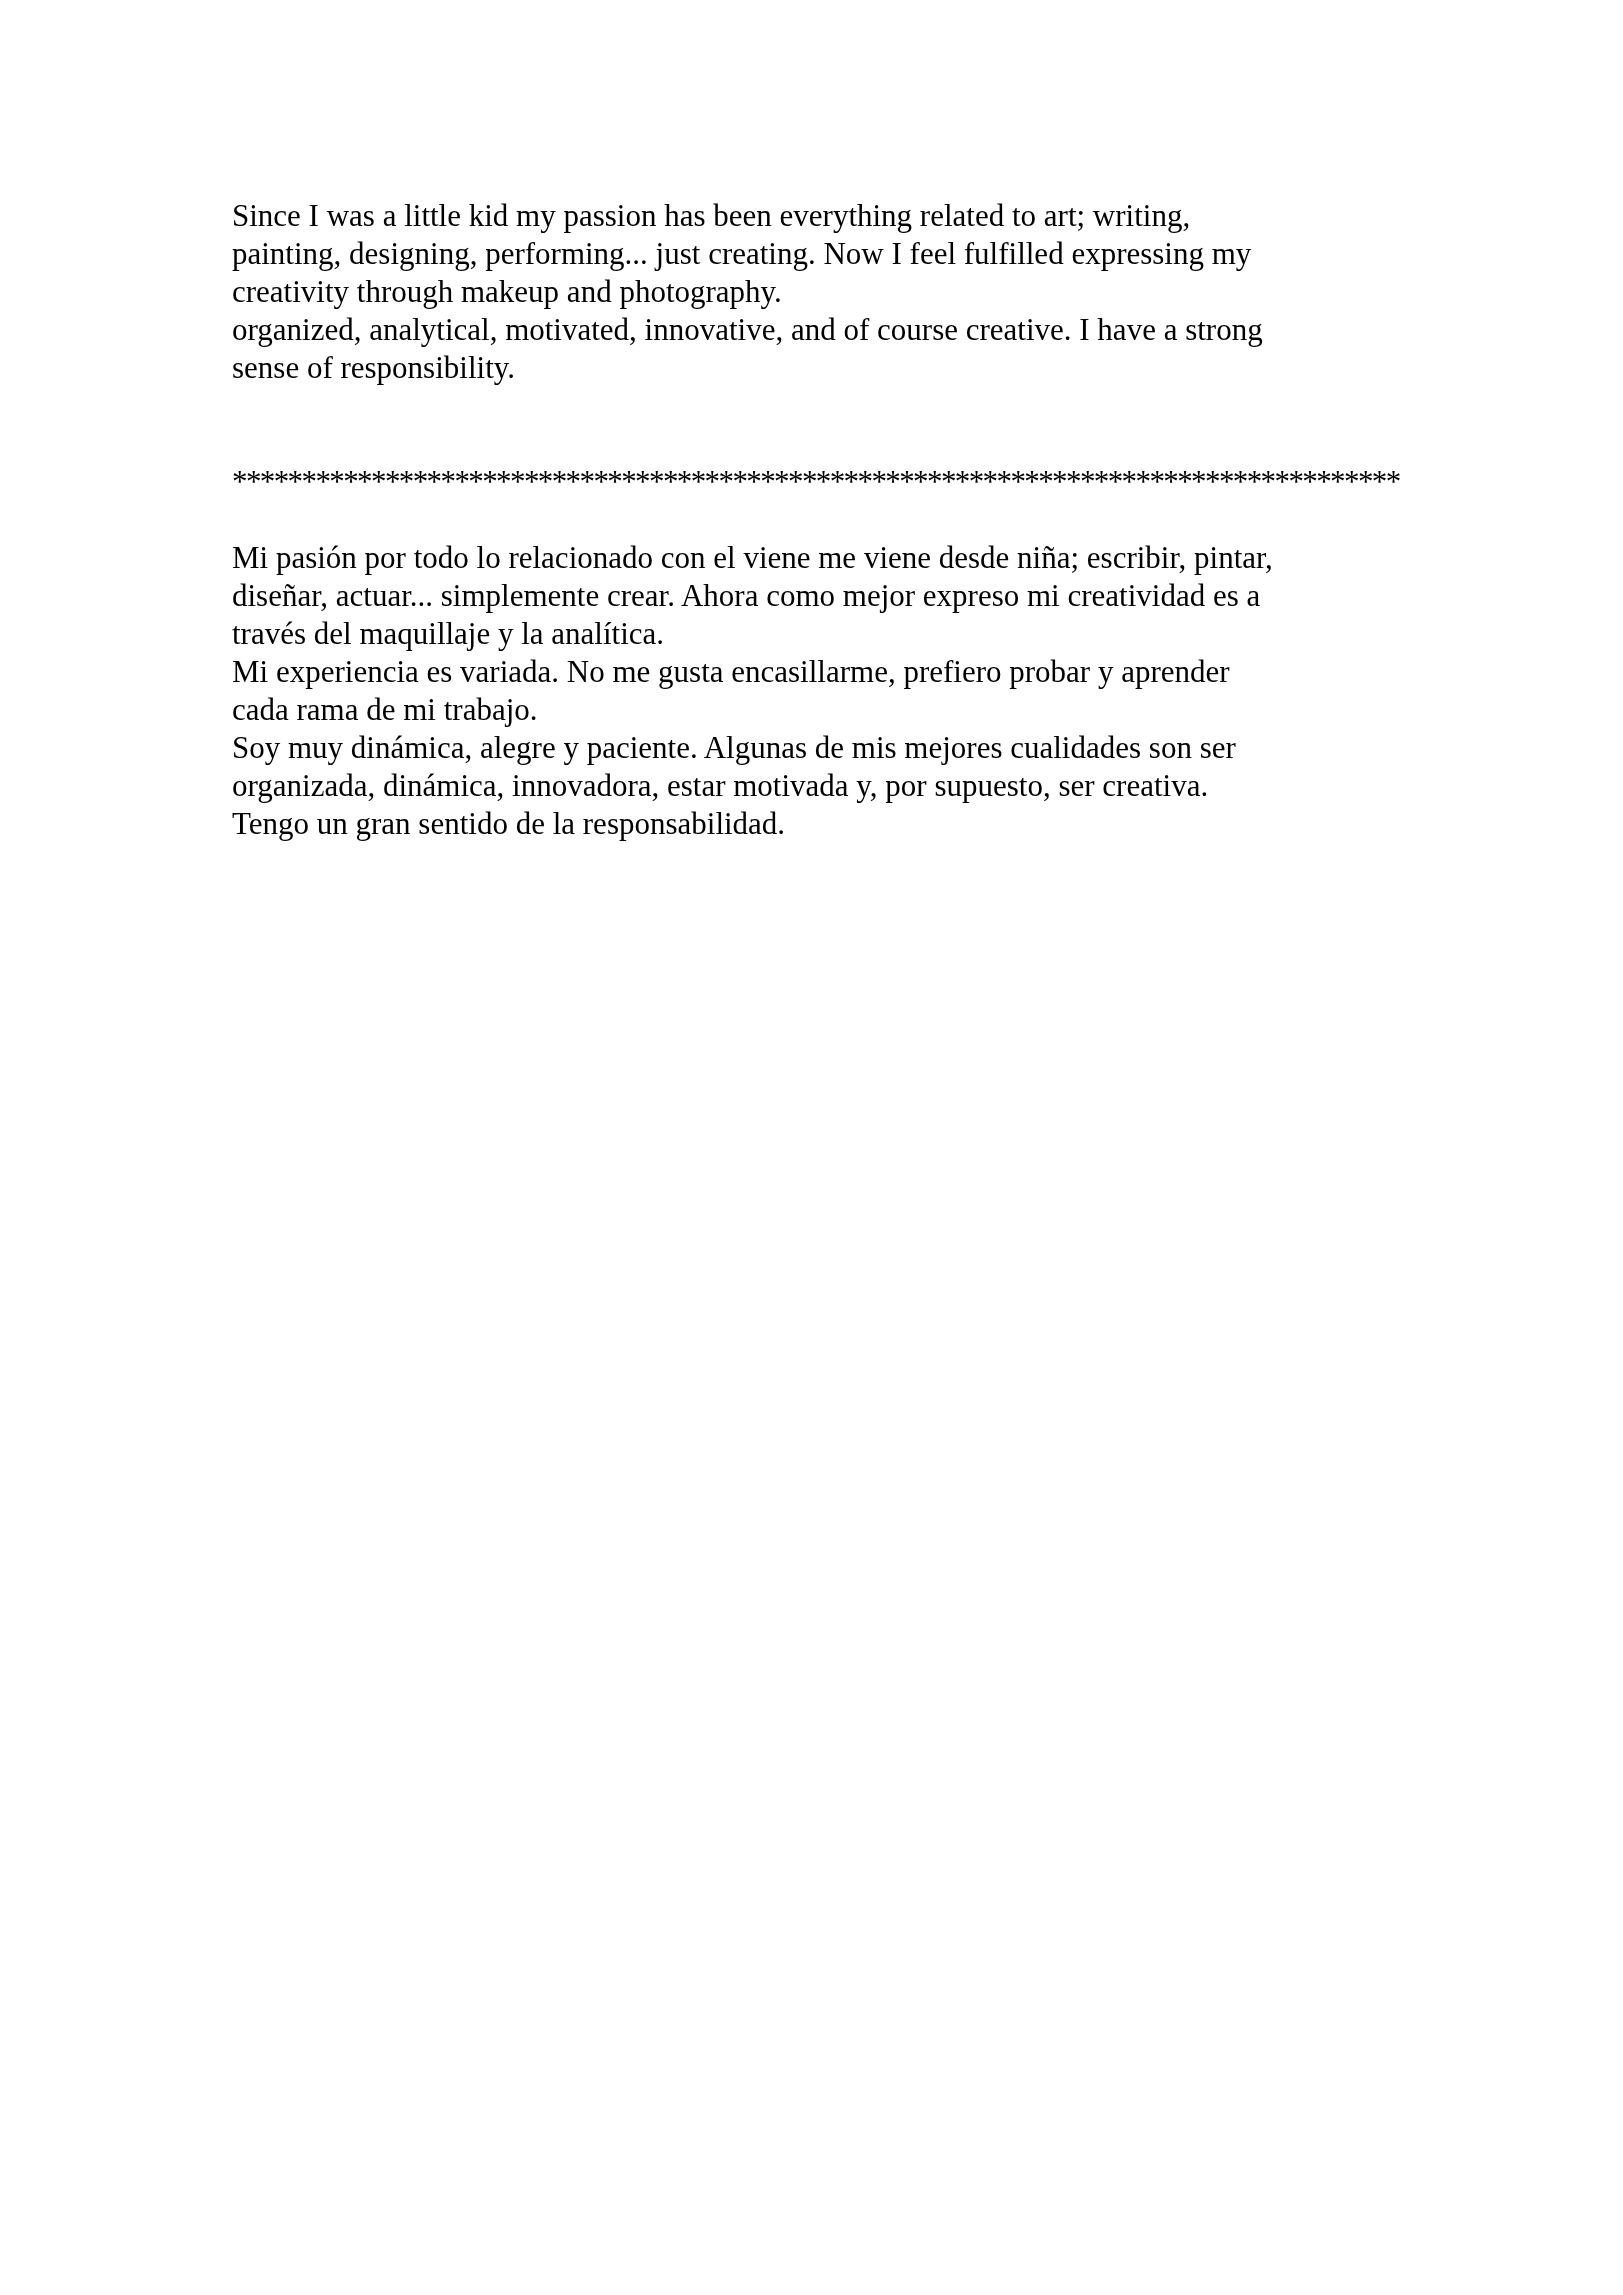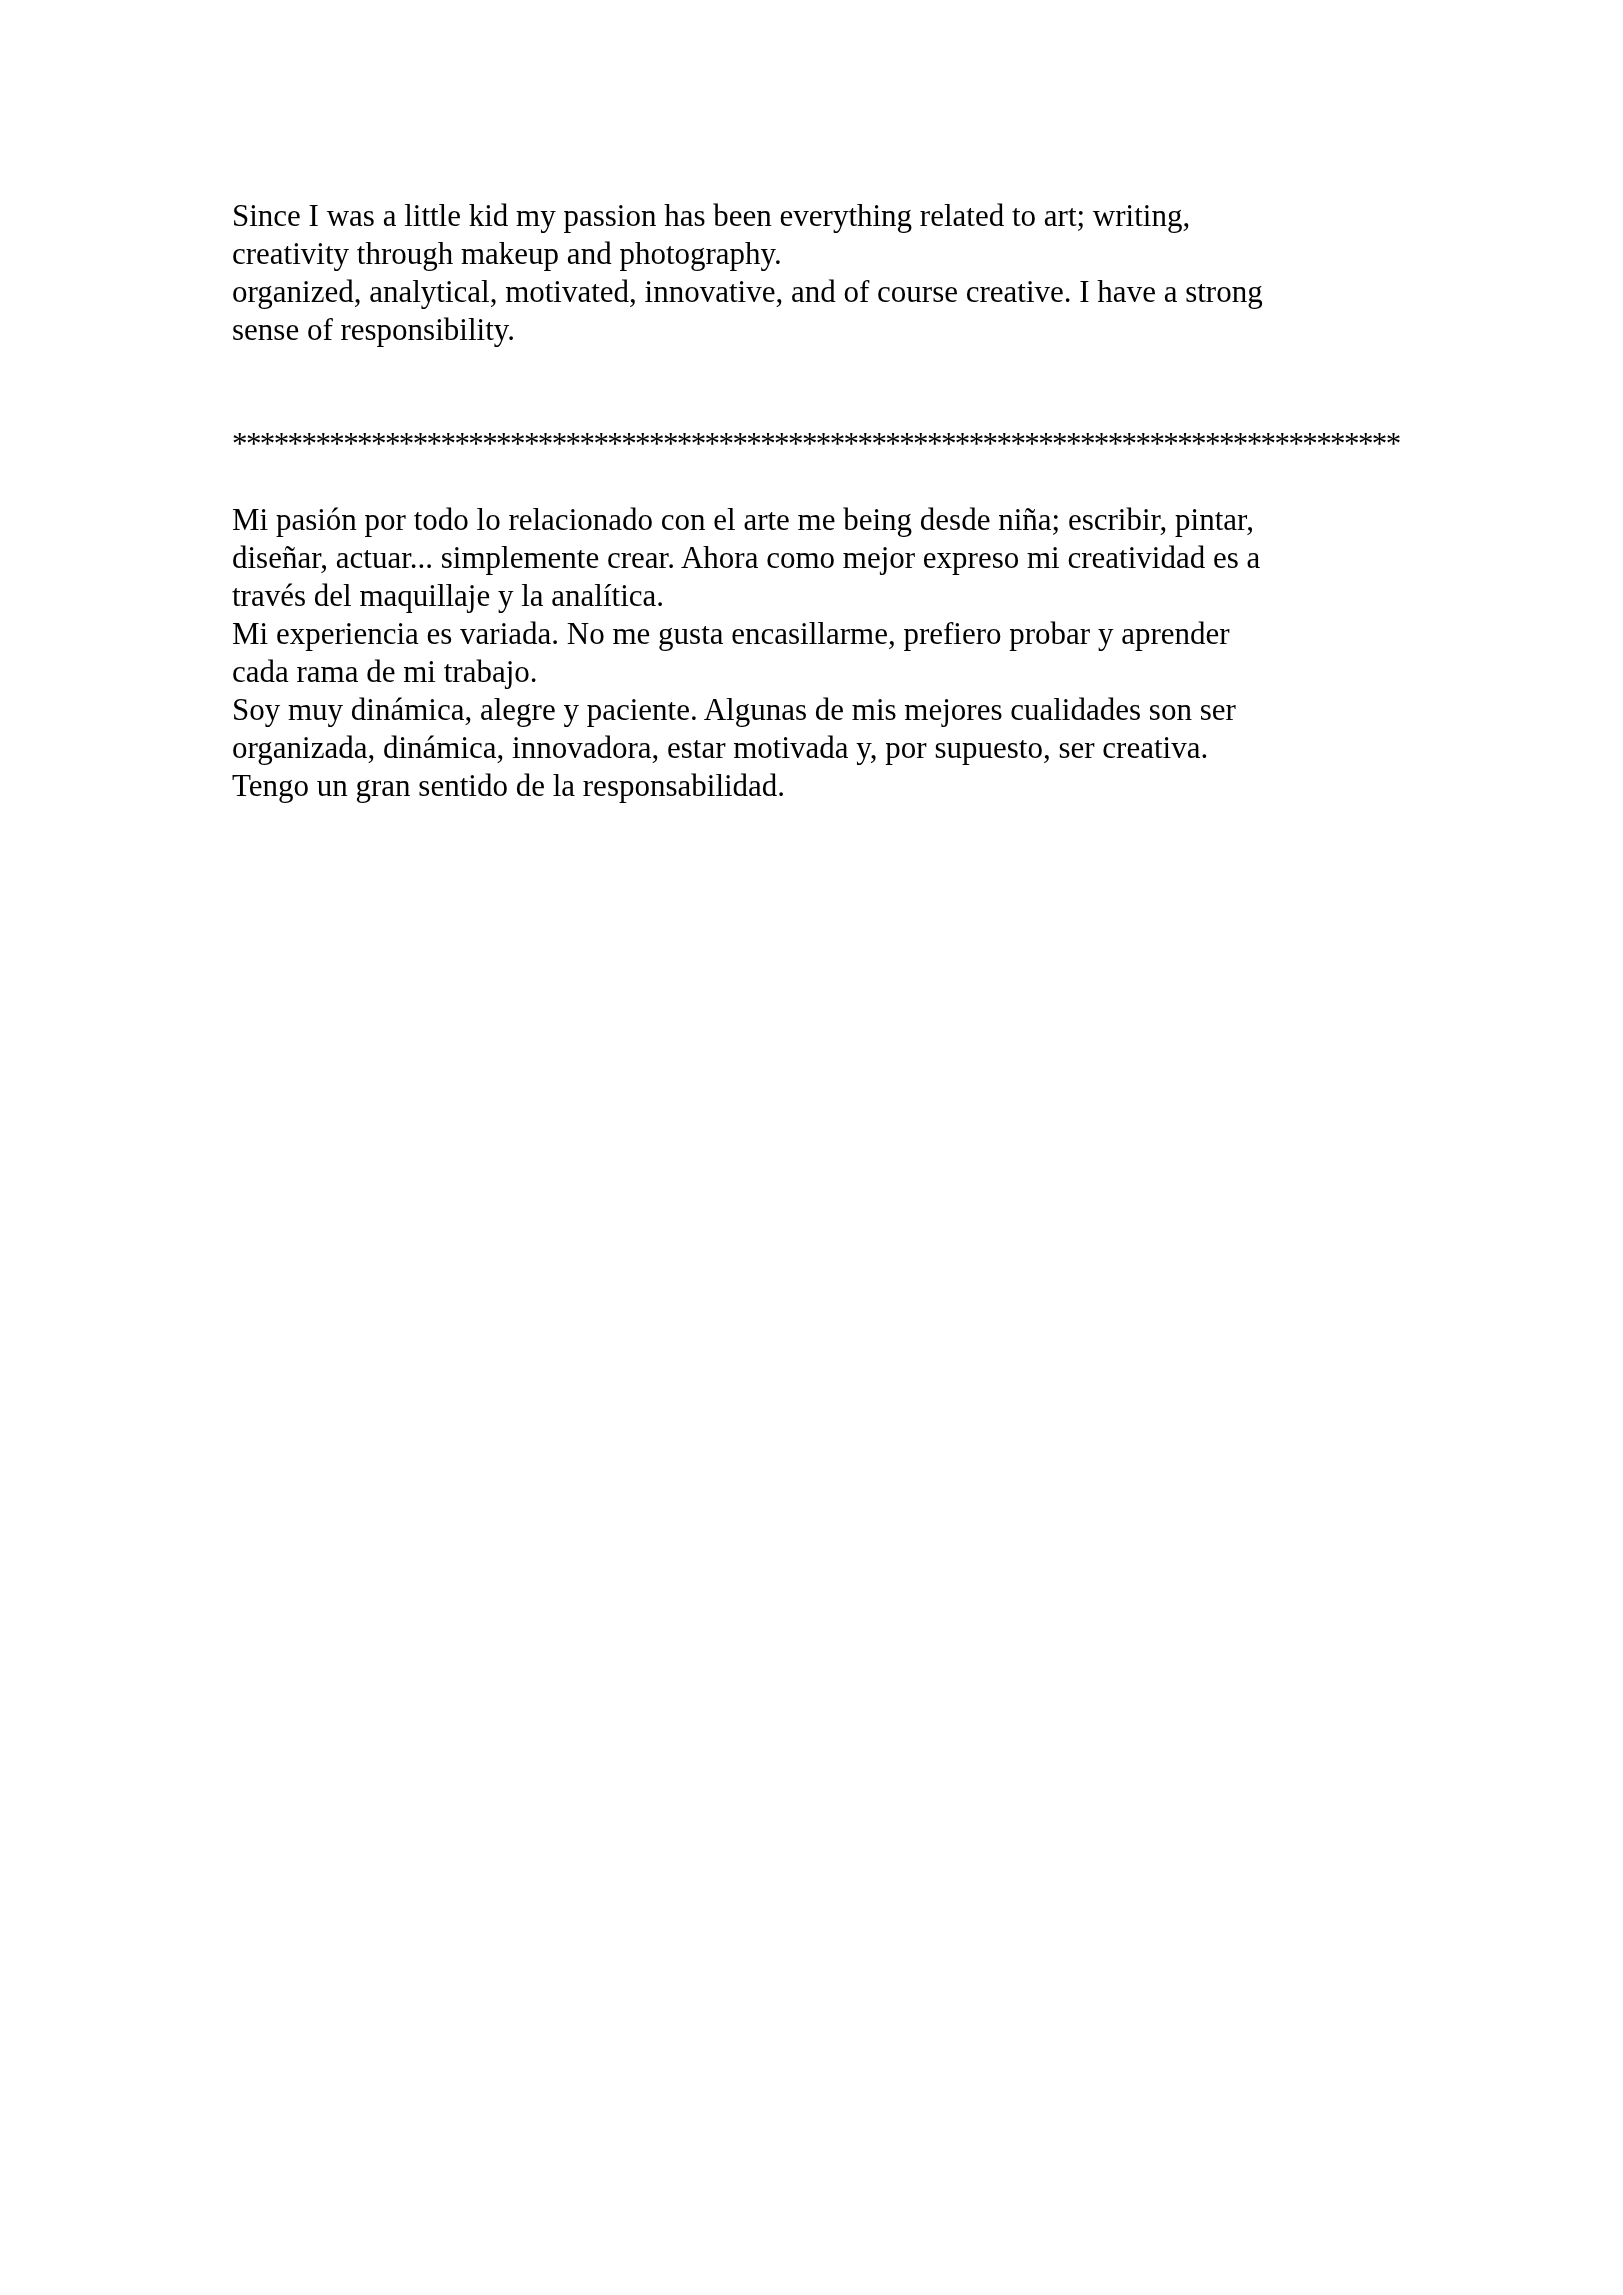--- a/index.html
+++ b/index.html
@@ -37,34 +37,35 @@
   }
 </style>
 </head>
 <body>
 
 <div class="page">
   <div class="content">
 
     <div>
       <div class="line">Since I was a little kid my passion has been everything related to art; writing,</div>
+      <div class="line">painting, designing, performing... just creating. Now I feel fulfilled expressing my</div>
       <div class="line">creativity through makeup and photography.</div>
       <div class="line">organized, analytical, motivated, innovative, and of course creative. I have a strong</div>
       <div class="line">sense of responsibility.</div>
     </div>
 
     <div class="blank"></div>
     <div class="blank"></div>
 
     <div class="divider">************************************************************************************</div>
 
     <div class="blank"></div>
 
     <div>
-      <div class="line">Mi pasión por todo lo relacionado con el arte me being desde niña; escribir, pintar,</div>
+      <div class="line">Mi pasión por todo lo relacionado con el viene me viene desde niña; escribir, pintar,</div>
       <div class="line">diseñar, actuar... simplemente crear. Ahora como mejor expreso mi creatividad es a</div>
       <div class="line">través del maquillaje y la analítica.</div>
       <div class="line">Mi experiencia es variada. No me gusta encasillarme, prefiero probar y aprender</div>
       <div class="line">cada rama de mi trabajo.</div>
       <div class="line">Soy muy dinámica, alegre y paciente. Algunas de mis mejores cualidades son ser</div>
       <div class="line">organizada, dinámica, innovadora, estar motivada y, por supuesto, ser creativa.</div>
       <div class="line">Tengo un gran sentido de la responsabilidad.</div>
     </div>
 
   </div>

